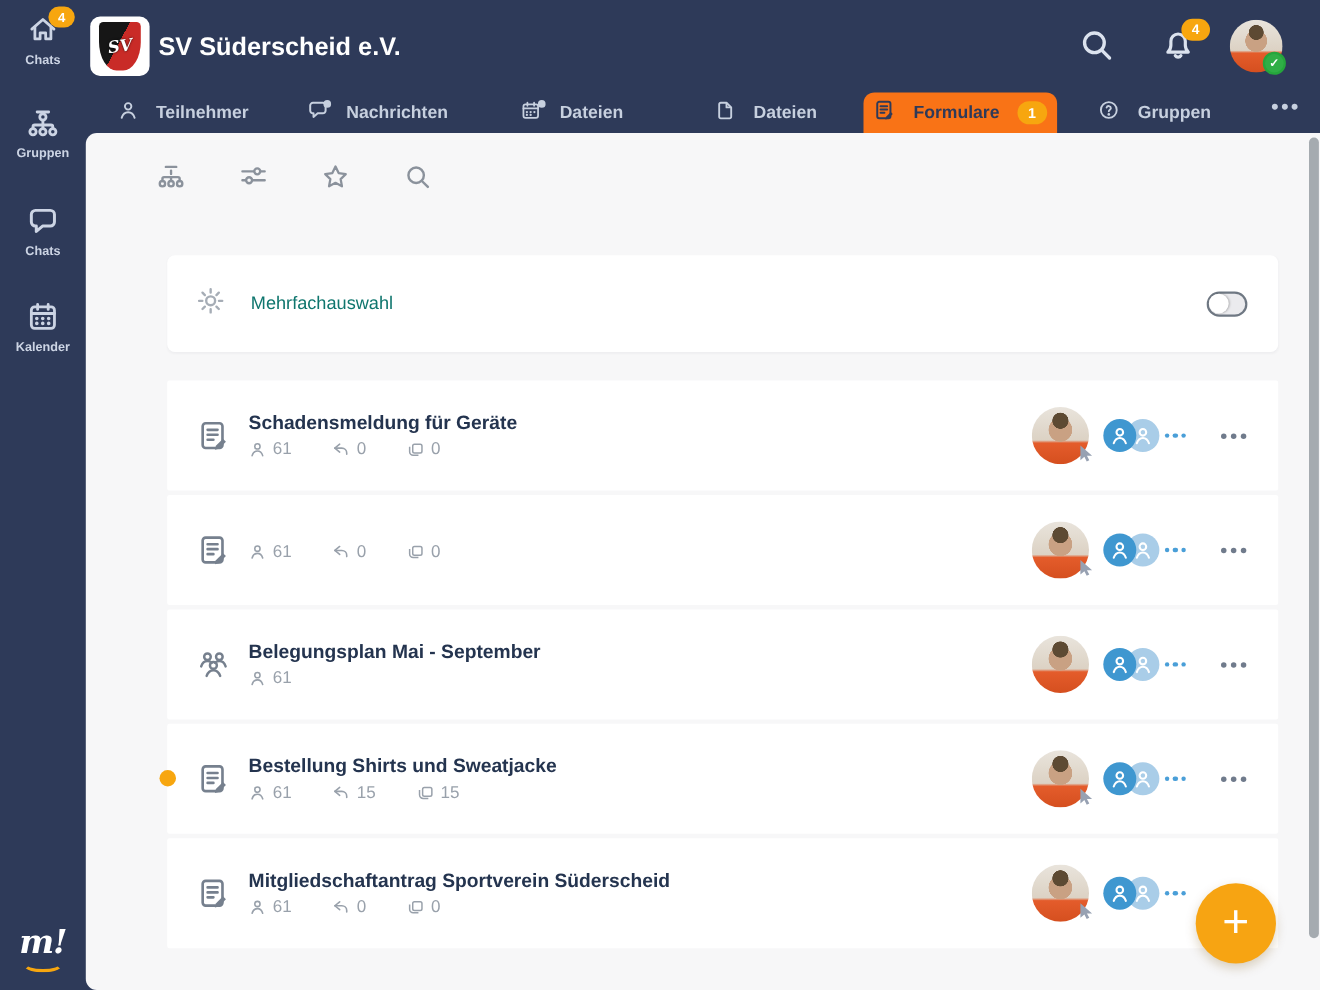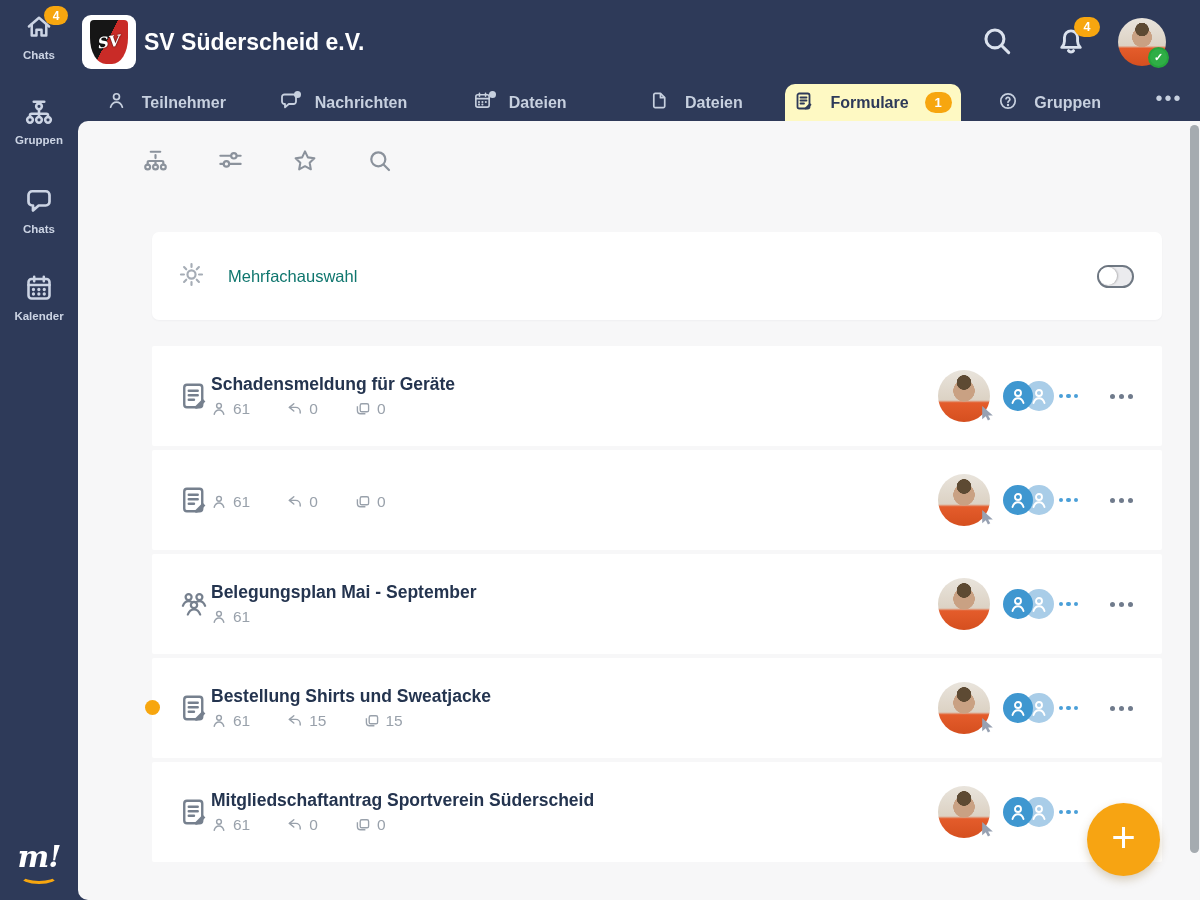--- a/index.html
+++ b/index.html
@@ -38,41 +38,41 @@
       radial-gradient(circle at 50% 24%, #5d4a33 0 15%, transparent 16%),
       radial-gradient(circle at 50% 40%, #c9a183 0 26%, transparent 27%),
       linear-gradient(180deg,#e9e4dc 0%,#dcd2c4 58%,#e45c2b 63%,#d54f1f 100%); }
   .status-badge { position:absolute; right:-3px; bottom:-2px; width:21px; height:21px; background:#2fae46; border:2px solid #25a53c; border-radius:50%; color:#fff; font-size:11px; font-weight:700; display:flex; align-items:center; justify-content:center; }
 
   
   .tabbar { position:absolute; left:78px; top:84px; width:1122px; height:37px; display:flex; align-items:stretch; }
   .tab { flex:1 1 0; display:flex; align-items:center; justify-content:center; gap:16px; color:#c7d0df; font-size:16px; font-weight:600; cursor:pointer; position:relative; }
   .tab svg { stroke:#c7d0df; }
   .tab .tab-dot { position:absolute; width:7px; height:7px; border-radius:50%; background:#c7d0df; }
-  .tab.active { background:#fef9c3; border-radius:10px 10px 0 0; color:#2e3a59; }
+  .tab.active { background:#f97316; border-radius:10px 10px 0 0; color:#2e3a59; }
   .tab.active svg { stroke:#2e3a59; }
   .tab-badge { min-width:27px; height:21px; background:#f7a60f; border-radius:11px; color:#fff; font-size:13px; font-weight:700; display:flex; align-items:center; justify-content:center; padding:0 7px; }
   .tab-more { flex:0 0 62px; font-size:20px; letter-spacing:2px; color:#c7d0df; display:flex; align-items:center; justify-content:center; cursor:pointer; padding-bottom:8px; }
 
   
   .content { position:absolute; left:78px; top:121px; width:1122px; height:779px; background:#f7f7f8; border-radius:10px 0 0 10px; }
   .toolbar { display:flex; gap:47px; padding:27px 0 0 63px; }
   .tool-btn { background:none; border:none; width:28px; height:28px; cursor:pointer; display:flex; align-items:center; justify-content:center; }
   .tool-btn svg { stroke:#8b929c; }
 
   .multiselect-card { position:absolute; left:74px; top:111px; width:1010px; height:88px; background:#fff; border-radius:7px; display:flex; align-items:center; padding:0 28px 0 26px; box-shadow:0 1px 2px rgba(40,50,80,.04); }
   .ms-label { color:#0f766e; font-size:16.5px; margin-left:23px; }
   .toggle { margin-left:auto; width:37px; height:23px; border:2px solid #6f7883; border-radius:12px; background:#ebebee; position:relative; cursor:pointer; }
   .toggle .knob { position:absolute; left:0px; top:0.5px; width:18px; height:18px; background:#fff; border-radius:50%; box-shadow:1px 0 2px rgba(0,0,0,.25); }
 
   .form-list { position:absolute; left:74px; top:225px; width:1010px; display:flex; flex-direction:column; gap:4px; }
   .card { position:relative; background:#fff; border-radius:2px; height:100px; display:flex; align-items:center; padding:0 25px 0 26px; cursor:pointer; }
   .card-icon { width:32px; height:32px; display:flex; align-items:center; justify-content:center; flex:0 0 32px; }
   .card-icon svg { stroke:#76808e; }
-  .card-main { margin-left:1px; flex:1 1 auto; min-width:0; }
+  .card-main { margin-left:16px; flex:1 1 auto; min-width:0; }
   .card-title { color:#24344f; font-size:17.5px; font-weight:700; line-height:1.25; }
   .stats { display:flex; gap:37px; margin-top:4px; align-items:center; }
   .stat { display:flex; align-items:center; gap:6px; color:#99a1ab; font-size:15.5px; }
   .stat svg { stroke:#99a1ab; }
   .stat em { font-style:normal; }
   .members { display:flex; align-items:center; flex:0 0 auto; }
   .photo-avatar { width:52px; height:52px; border-radius:50%; position:relative; flex:0 0 52px; }
   .cursor-arrow { position:absolute; right:-6px; bottom:-4px; }
   .member-circle { width:30px; height:30px; border-radius:50%; display:flex; align-items:center; justify-content:center; flex:0 0 30px; }
   .mc1 { background:#3f97d0; margin-left:13px; z-index:2; }

